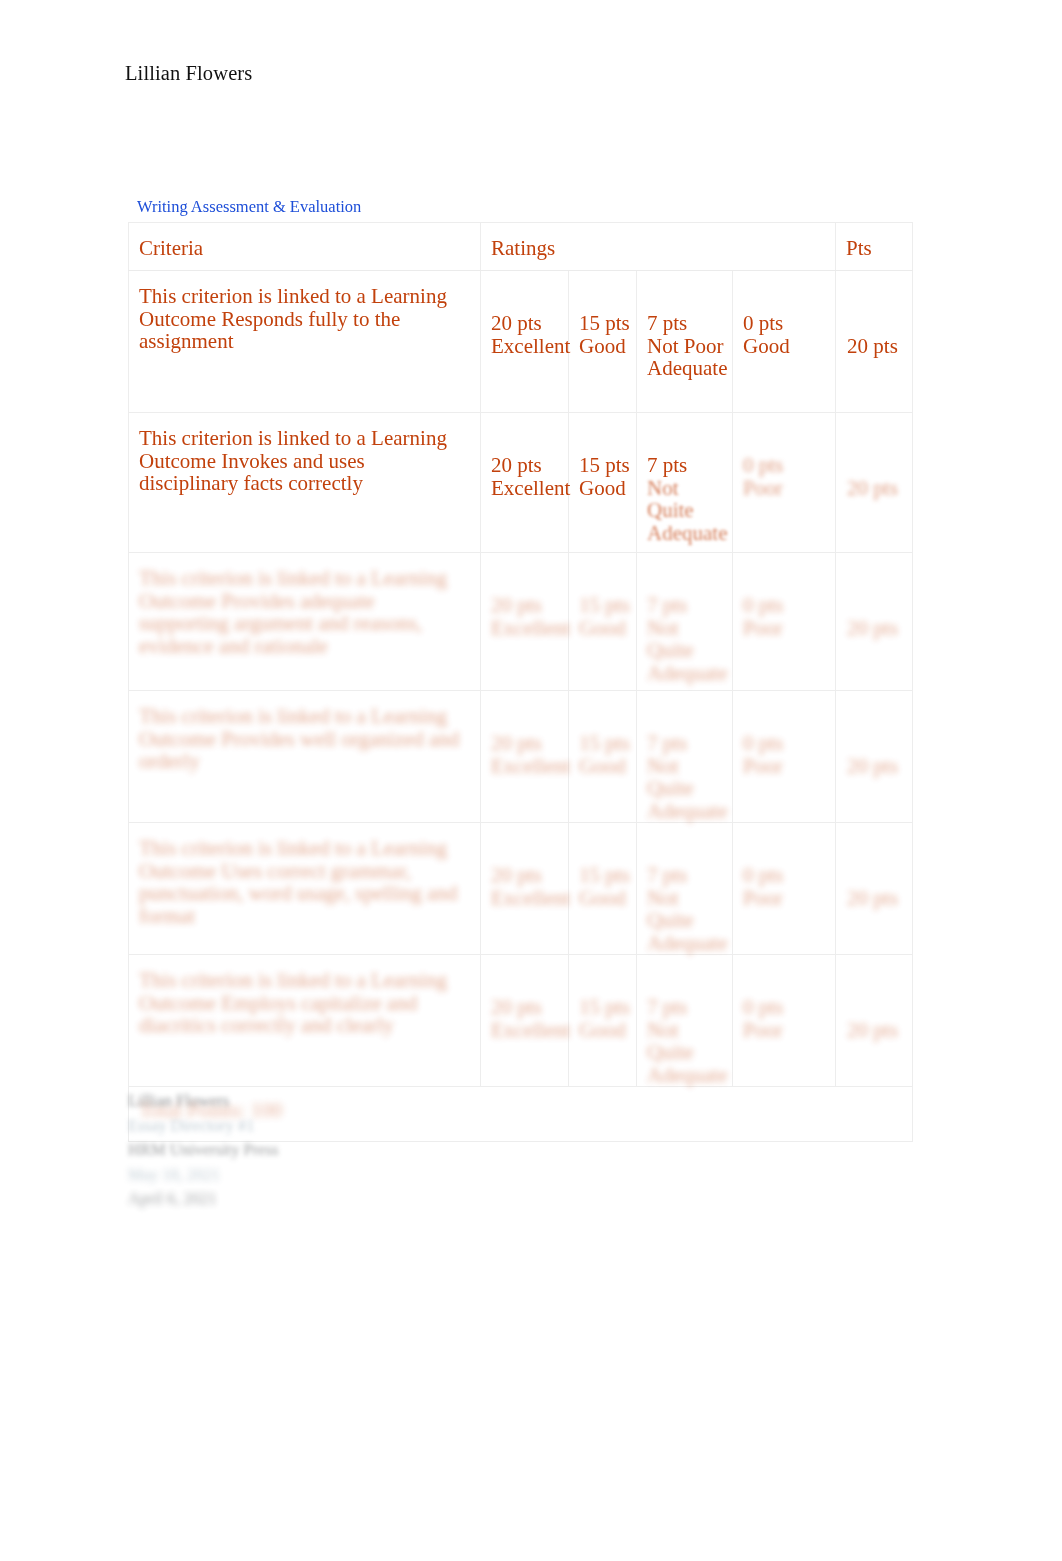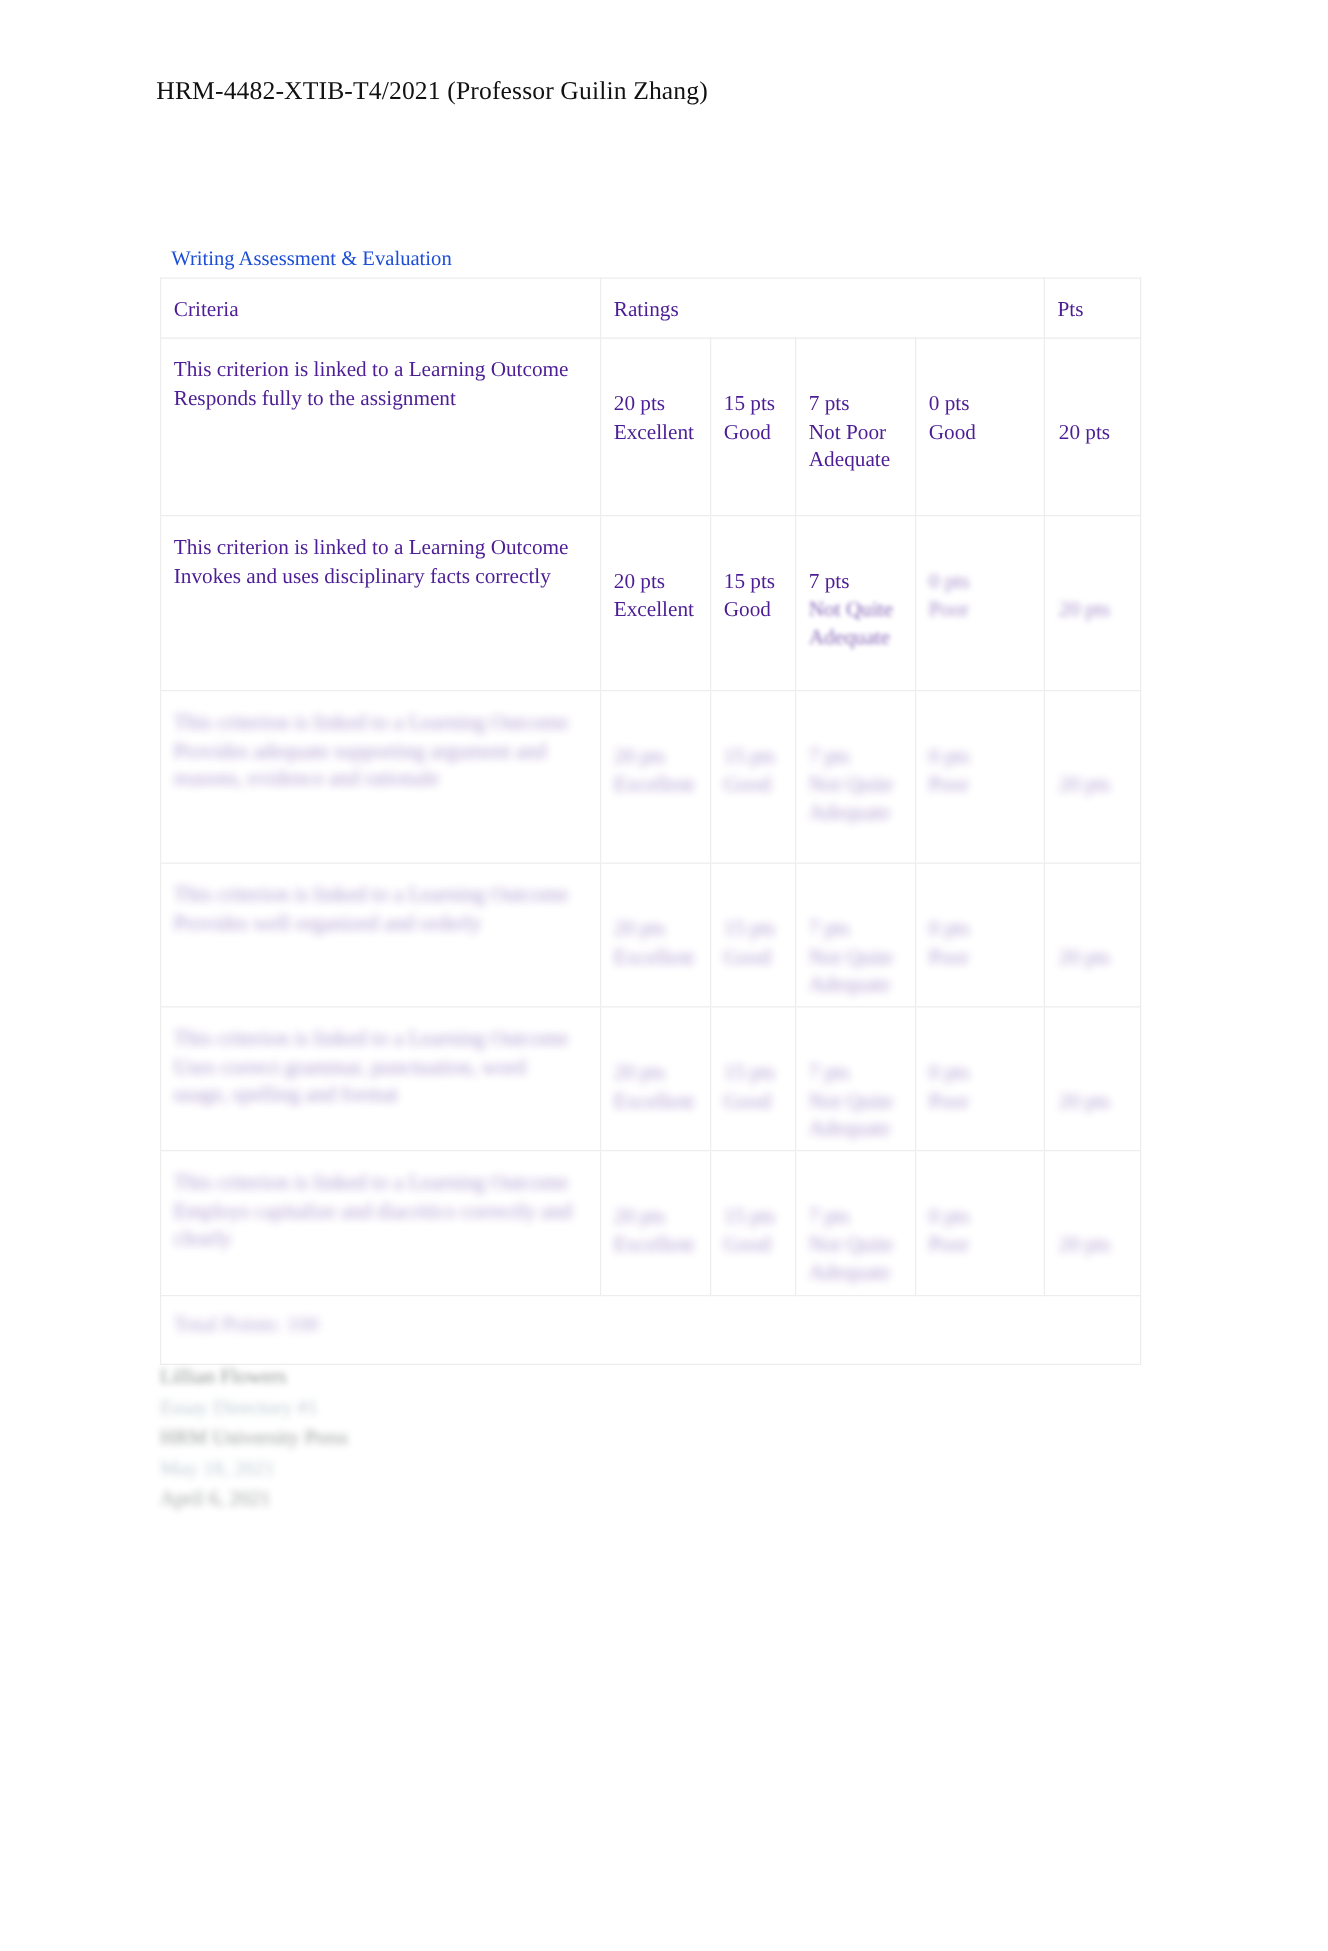--- a/index.html
+++ b/index.html
@@ -45,23 +45,23 @@
   }
 
   
   .rubric-table {
     position: absolute;
     left: 128px;
     top: 222px;
     width: 784px;
     border-collapse: collapse;
     table-layout: fixed;
-    font-size: 17px;
+    font-size: 21px;
     line-height: 22.5px;
-    color: #4c1d95;
+    color: #c2410c;
   }
   .rubric-table td, .rubric-table th {
     border: 1px solid #ededed;
     vertical-align: top;
     padding: 0;
     text-align: left;
     font-weight: normal;
   }
 
   .col-criteria { width: 352px; }
@@ -127,21 +127,21 @@
   .f-b-c { filter: blur(2.9px); opacity: 0.50; }
   .f-b-d { filter: blur(3.0px); opacity: 0.48; }
   .f-b-e { filter: blur(3.0px); opacity: 0.46; }
 </style>
 </head>
 <body>
 
 <div class="page">
 
   <div class="doc-header">
-    <div>HRM-4482-XTIB-T4/2021 (Professor Guilin Zhang)</div>
+    <div>Lillian Flowers</div>
   </div>
 
   <div class="rubric-title">Writing Assessment &amp; Evaluation</div>
 
   <table class="rubric-table">
     <colgroup>
       <col class="col-criteria">
       <col class="col-r1">
       <col class="col-r2">
       <col class="col-r3">

